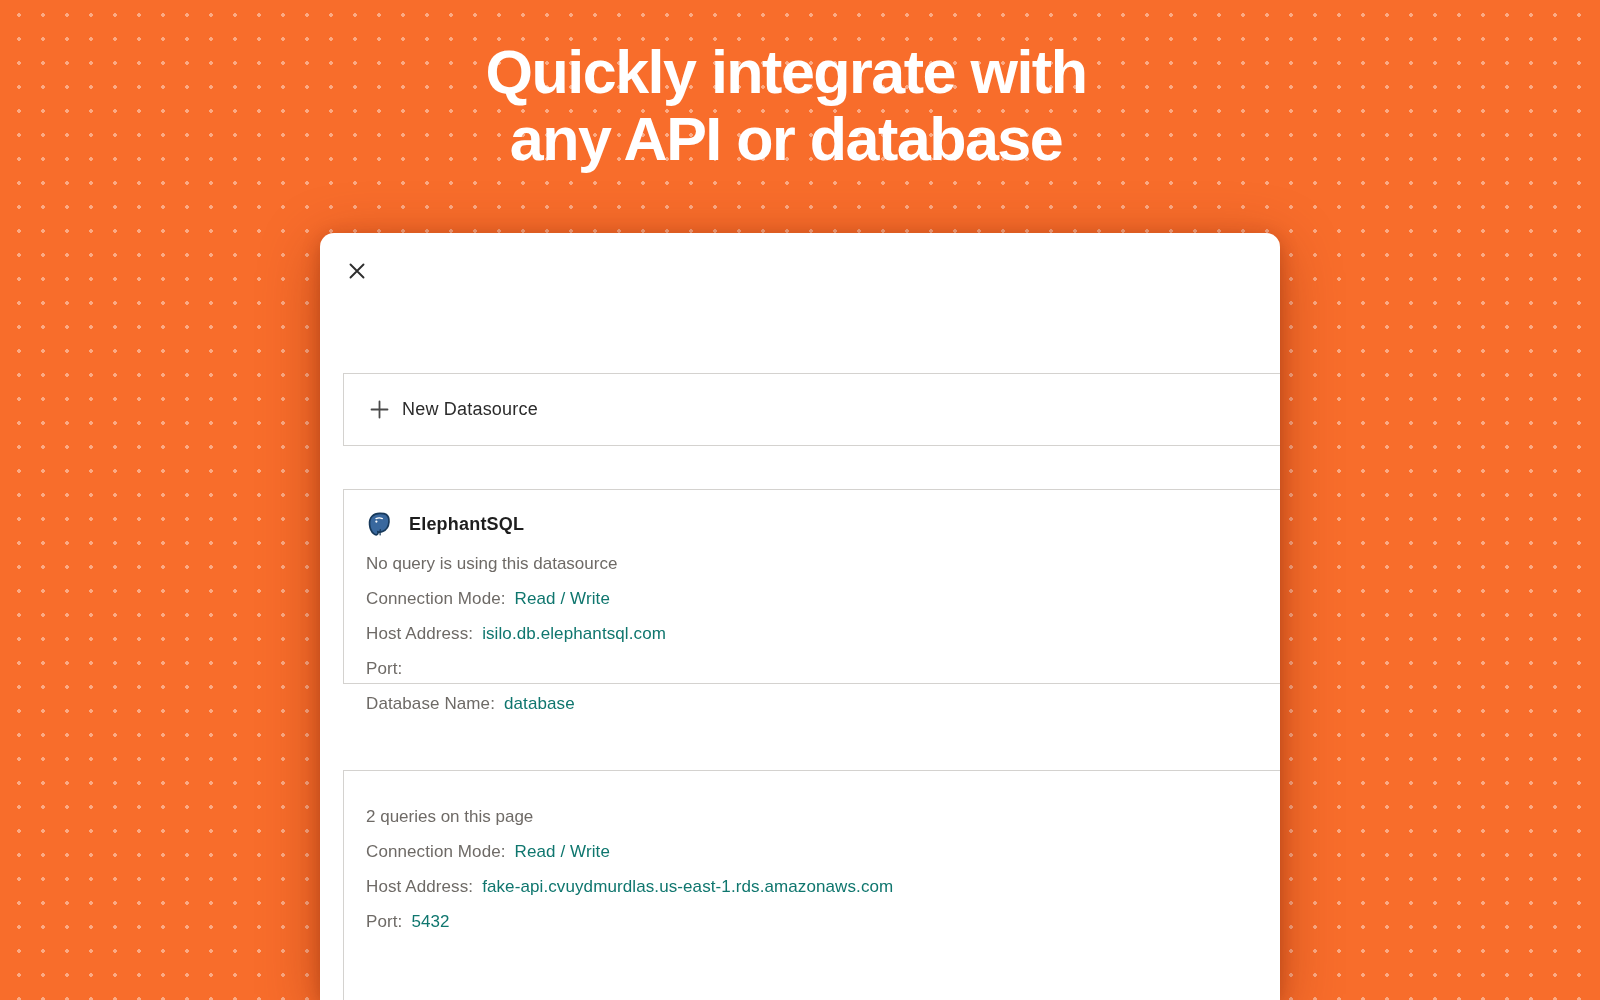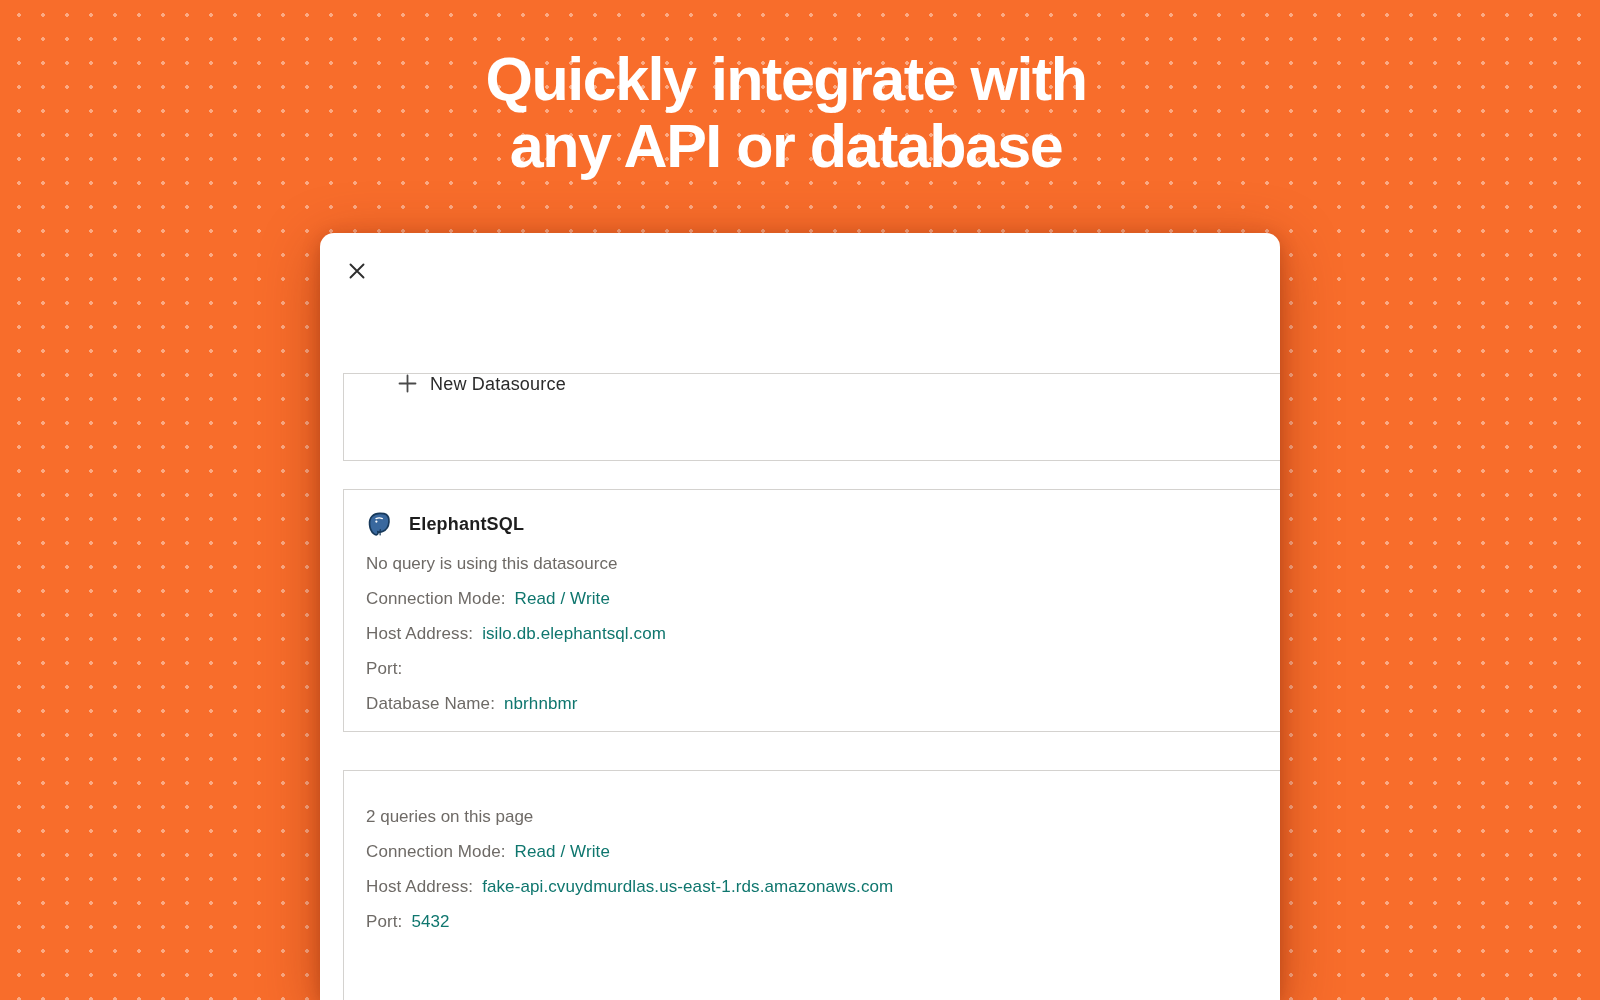--- a/index.html
+++ b/index.html
@@ -7,21 +7,21 @@
   body {
     font-family:"Liberation Sans", sans-serif;
     background-color:#f86d2b;
     background-image: radial-gradient(circle, rgba(255,255,255,0.42) 1.6px, transparent 1.8px);
     background-size: 24px 24px;
     background-position: 7px 3px;
     position:relative;
   }
 
   .headline {
-    position:absolute; top:46px; left:0; width:1572px;
+    position:absolute; top:39px; left:0; width:1572px;
     text-align:center;
     color:#ffffff;
     font-size:61px; line-height:67px;
     font-weight:800; letter-spacing:-1.5px;
   }
 
   .modal {
     position:absolute; left:320px; top:233px; width:960px; height:767px;
     background:#ffffff;
     border-radius:14px 14px 0 0;
@@ -39,22 +39,22 @@
     position:absolute; left:21px; top:71px;
     font-size:17.5px; color:#1d1d1d; letter-spacing:0.1px;
   }
 
   .card {
     position:absolute; left:23px; right:-2px;
     background:#fff;
     border:1px solid #d4d2cf;
     border-right:none;
   }
-  .card-new { top:140px; height:88px; display:flex; padding-left:54px; cursor:pointer; }
-  .card-ds1 { top:256px; height:243px; }
+  .card-new { top:140px; height:73px; display:flex; align-items:center; padding-left:26px; cursor:pointer; }
+  .card-ds1 { top:256px; height:195px; }
   .card-ds2 { top:537px; height:310px; }
 
   .new-ds-label { font-size:18px; color:#2b2b2b; margin-left:13px; letter-spacing:0.2px; }
   .plus-icon svg { display:block; }
 
   .ds-card-inner { padding:20px 22px 0 22px; }
   .ds-title-row { display:flex; align-items:center; height:28px; }
   .ds-icon { width:27px; height:27px; flex:0 0 27px; }
   .ds-icon svg { display:block; width:27px; height:27px; }
   .ds-name { margin-left:16px; font-size:18px; font-weight:700; color:#1e1e1e; letter-spacing:0.2px; }
@@ -112,21 +112,21 @@
         <div class="ds-row">
           <span class="ds-label">Host Address:</span>
           <span class="ds-value">isilo.db.elephantsql.com</span>
         </div>
         <div class="ds-row">
           <span class="ds-label">Port:</span>
           <span class="ds-value"></span>
         </div>
         <div class="ds-row">
           <span class="ds-label">Database Name:</span>
-          <span class="ds-value">nbrhnbmr</span>
+          <span class="ds-value">database</span>
         </div>
       </div>
     </div>
   </div>
 
   <div class="card card-ds2">
     <div class="ds-card-inner">
       <div class="ds-rows">
         <div class="ds-row ds-status">2 queries on this page</div>
         <div class="ds-row">

